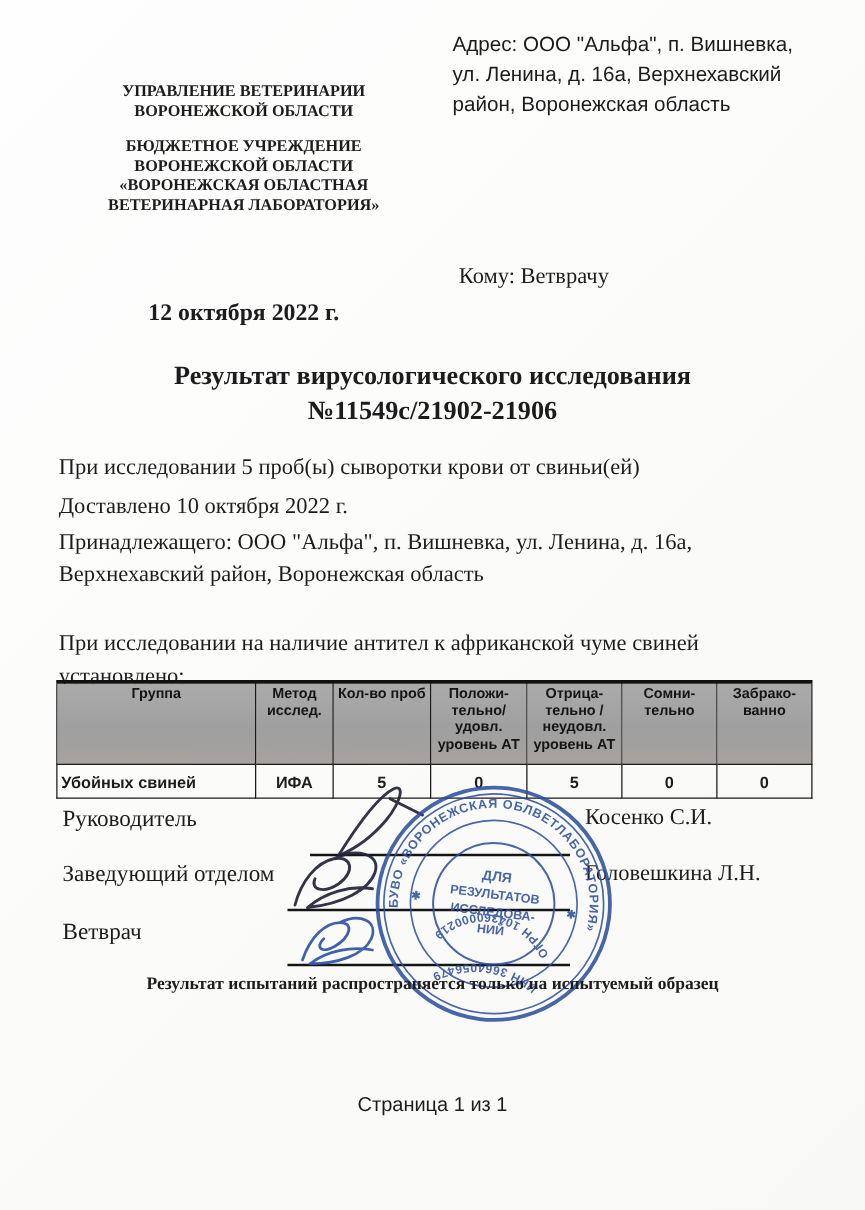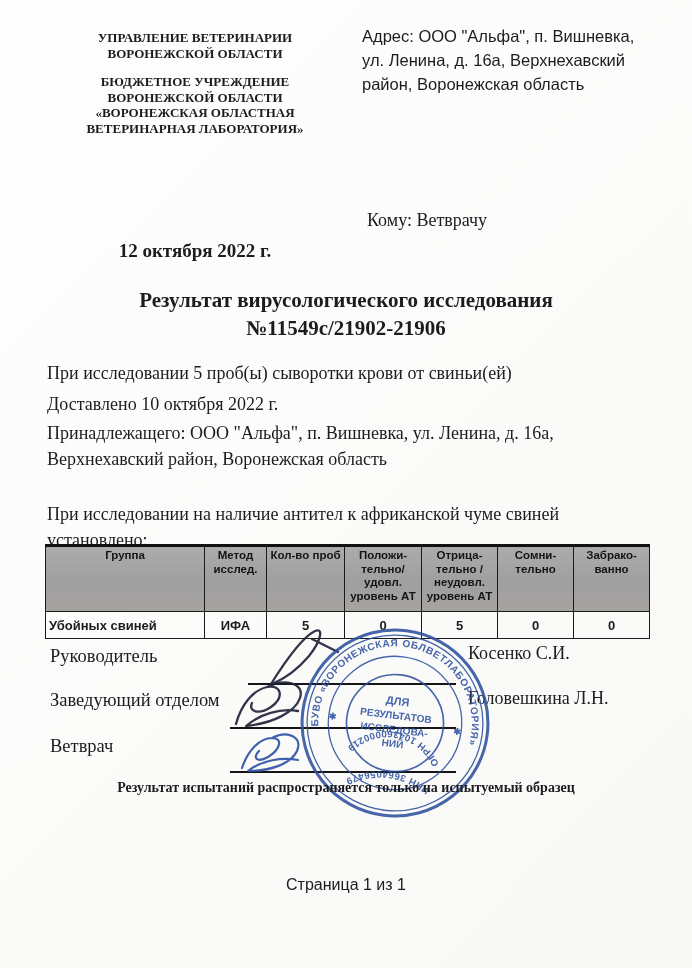--- a/index.html
+++ b/index.html
@@ -14,21 +14,21 @@
     position:relative;width:692px;height:968px;margin:0 auto;
     background:linear-gradient(135deg,#fefefe 0%,#f8f8f6 100%);
     font-family:"Liberation Serif",serif;color:var(--ink);
     overflow:hidden;
   }
   .abs{position:absolute;}
   .pre{white-space:pre-line;}
   .sans{font-family:"Liberation Sans",sans-serif;}
 
   
-  .org-block{left:45px;width:300px;text-align:center;line-height:15.5px;font-weight:bold;}
+  .org-block{left:45px;width:300px;text-align:center;line-height:15.5px;font-weight:bold;margin-top:35px;}
   .org-1{top:30px;font-size:13px;}
   .org-2{top:74px;font-size:13px;}
   .org-contact{top:135px;font-size:12.5px;}
   .date-line{left:45px;top:240px;width:300px;text-align:center;font-size:19px;font-weight:bold;}
 
   
   .recipient-address{left:362px;top:24px;width:322px;font-size:16.5px;line-height:24px;}
   .recipient-line{left:367px;top:210px;font-size:18px;}
 
   

